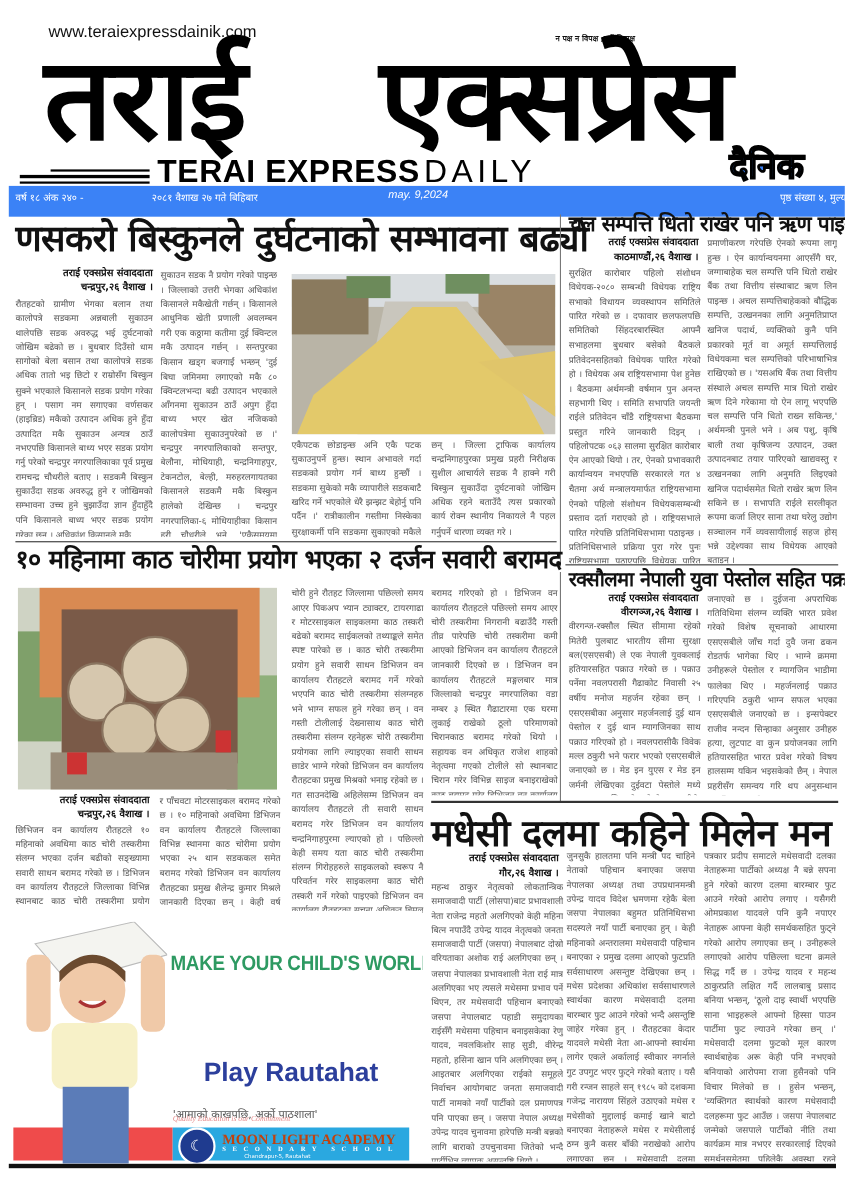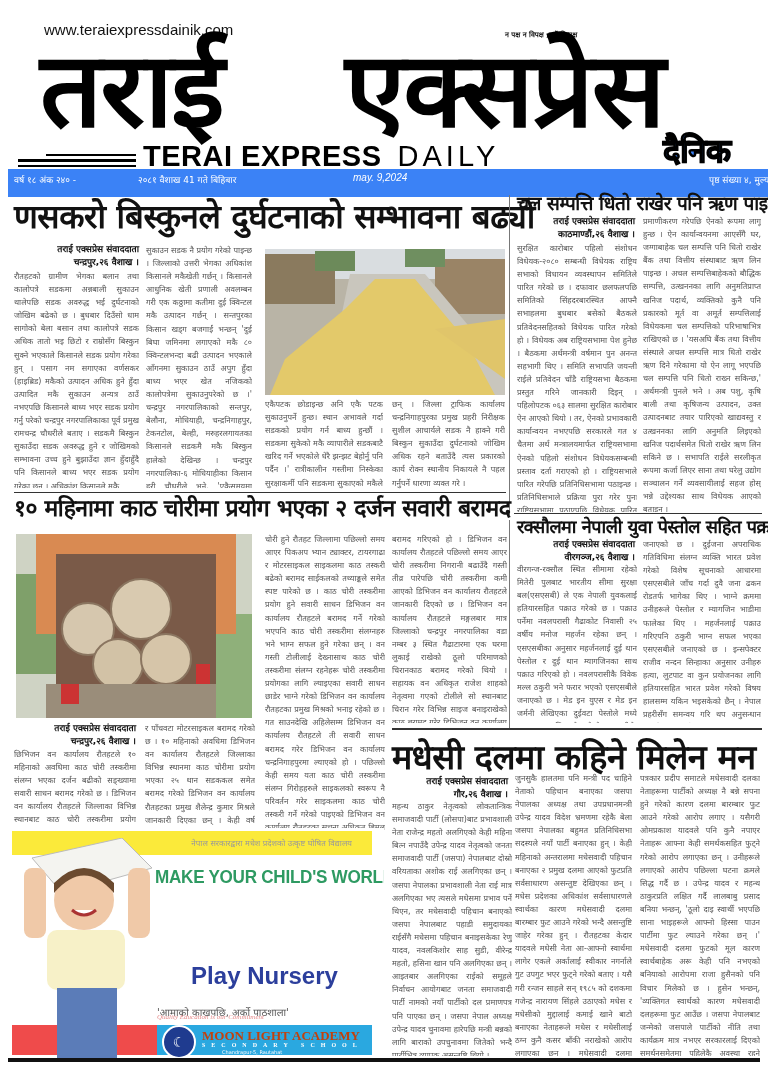--- a/index.html
+++ b/index.html
@@ -6,21 +6,21 @@
   body{width:768px;height:1086px;position:relative;overflow:hidden;font-family:"DejaVu Sans",sans-serif;color:#222;}
   .abs{position:absolute;}
   .url{left:44px;top:21px;font-family:"Liberation Sans",sans-serif;font-size:15px;color:#111;}
   .tagline{left:505px;top:30px;font-size:7px;font-weight:bold;color:#111;}
   .mast{left:40px;top:38px;font-family:"DejaVu Serif",serif;font-weight:bold;font-size:104px;line-height:104px;color:#000;letter-spacing:-2px;transform:scaleX(1.05);transform-origin:left;}
   .mast-r{left:345px;}
   .lines{left:18px;top:154px;width:118px;}
   .lines div{background:#000;margin-bottom:3px;}
   .en{left:143px;top:140px;font-family:"Liberation Sans",sans-serif;font-size:29px;color:#000;white-space:nowrap;}
   .en b{font-weight:900;letter-spacing:0.5px;}
-  .en span{font-weight:normal;letter-spacing:4px;margin-left:16px;}
+  .en span{font-weight:normal;letter-spacing:4px;margin-left:4px;}
   .dainik{left:628px;top:132px;width:138px;height:38px;font-family:"DejaVu Serif",serif;font-weight:bold;font-size:32px;color:#3b82f6;-webkit-text-stroke:1.5px #000;text-shadow:0 0 1px #000;text-align:center;line-height:38px;}
   .datebar{left:8px;top:169px;width:752px;height:28px;background:#3b82f6;color:#fff;font-size:9px;padding-left:33px;}
   .datebar span{position:absolute;top:4px;white-space:nowrap;}
   .headline{font-family:"DejaVu Sans",sans-serif;font-weight:bold;color:#111;white-space:nowrap;letter-spacing:-0.5px;}
   .byline{font-size:9px;font-weight:bold;text-align:right;line-height:13px;color:#111;}
   .col{font-size:8px;line-height:13.1px;color:#555;text-align:justify;overflow:hidden;}
   .rule{background:#333;height:2px;}
   .vrule{background:#777;width:1px;}
   .photo{overflow:hidden;}
   .ad{left:12px;top:828px;width:372px;height:230px;background:#fff;overflow:hidden;}
@@ -49,21 +49,21 @@
 <div class="abs lines">
   <div style="height:2px;width:90px;margin-left:28px"></div>
   <div style="height:3px;width:118px"></div>
   <div style="height:2px;width:118px"></div>
 </div>
 <div class="abs en"><b>TERAI EXPRESS</b><span>DAILY</span></div>
 <div class="abs dainik">दैनिक</div>
 
 <div class="abs datebar">
   <span style="left:6px">वर्ष १८  अंक २४० -</span>
-  <span style="left:130px">२०८१ वैशाख 41 गते बिहिबार</span>
+  <span style="left:130px">२०८१ वैशाख २७ गते बिहिबार</span>
   <span style="left:345px;font-family:'Liberation Sans',sans-serif;font-style:italic;font-size:10px;top:3px">may. 9,2024</span>
   <span style="right:8px">पृष्ठ संख्या ४, मुल्य रु ५</span>
 </div>
 
 <div class="abs headline" style="left:14px;top:193px;font-size:33px;">णसकरो बिस्कुनले दुर्घटनाको सम्भावना बढ्यो</div>
 <div class="abs byline" style="left:14px;top:243px;width:125px;">
   <div>तराई एक्सप्रेस संवाददाता</div>
   <div>चन्द्रपुर,२६ वैशाख ।</div>
 </div>
 <div class="abs col" style="left:14px;top:270px;width:125px;height:218px;">रौतहटको ग्रामीण भेगका बलान तथा कालोपत्रे सडकमा अन्नबाली सुकाउन थालेपछि सडक अवरुद्ध भई दुर्घटनाको जोखिम बढेको छ । बुधबार दिउँसो धाम सागोको बेला बसान तथा कालोपत्रे सडक अधिक तातो भइ छिटो र राम्रोसँग बिस्कुन सुक्ने भएकाले किसानले सडक प्रयोग गरेका हुन् । पसाग नम सगाएका वर्णसकर (हाइब्रिड) मकैको उत्पादन अधिक हुने हुँदा उत्पादित मकै सुकाउन अन्यत्र ठाउँ नभएपछि किसानले बाध्य भएर सडक प्रयोग गर्नु परेको चन्द्रपुर नगरपालिकाका पूर्व प्रमुख रामचन्द्र चौधरीले बताए । सडकमै बिस्कुन सुकाउँदा सडक अवरुद्ध हुने र जोखिमको सम्भावना उच्च हुने बुझाउँदा ज्ञान हुँदाहुँदै पनि किसानले बाध्य भएर सडक प्रयोग गरेका छन् । अधिकांश किसानले मकै</div>
@@ -134,36 +134,33 @@
 <div class="abs headline" style="left:392px;top:733px;font-size:34px;">मधेसी दलमा कहिने मिलेन मन</div>
 <div class="abs byline" style="left:398px;top:775px;width:110px;">
   <div>तराई एक्सप्रेस संवाददाता</div>
   <div>गौर,२६ वैशाख ।</div>
 </div>
 <div class="abs col" style="left:392px;top:800px;width:120px;height:256px;">महन्थ ठाकुर नेतृत्वको लोकतान्त्रिक समाजवादी पार्टी (लोसपा)बाट प्रभावशाली नेता राजेन्द्र महतो अलगिएको केही महिना बित्न नपाउँदै उपेन्द्र यादव नेतृत्वको जनता समाजवादी पार्टी (जसपा) नेपालबाट दोस्रो वरियताका अशोक राई अलगिएका छन् । जसपा नेपालका प्रभावशाली नेता राई मात्र अलगिएका भए त्यसले मधेसमा प्रभाव पर्ने थिएन, तर मधेसवादी पहिचान बनाएको जसपा नेपालबाट पहाडी समुदायका राईसँगै मधेसमा पहिचान बनाइसकेका रेणु यादव, नवलकिशोर साह सुडी, वीरेन्द्र महतो, हसिना खान पनि अलगिएका छन् । आइतबार अलगिएका राईको समूहले निर्वाचन आयोगबाट जनता समाजवादी पार्टी नामको नयाँ पार्टीको दल प्रमाणपत्र पनि पाएका छन् । जसपा नेपाल अध्यक्ष उपेन्द्र यादव चुनावमा हारेपछि मन्त्री बन्नको लागि बाराको उपचुनावमा जितेको भन्दै पार्टीभित्र व्यापक असन्तुष्टि थियो ।</div>
 <div class="abs col" style="left:515px;top:772px;width:117px;height:284px;">जुनसुकै हालतमा पनि मन्त्री पद चाहिने नेताको पहिचान बनाएका जसपा नेपालका अध्यक्ष तथा उपप्रधानमन्त्री उपेन्द्र यादव विदेश भ्रमणमा रहेकै बेला जसपा नेपालका बहुमत प्रतिनिधिसभा सदस्यले नयाँ पार्टी बनाएका हुन् । केही महिनाको अन्तरालमा मधेसवादी पहिचान बनाएका २ प्रमुख दलमा आएको फुटप्रति सर्वसाधारण असन्तुष्ट देखिएका छन् । मधेस प्रदेशका अधिकांश सर्वसाधारणले स्वार्थका कारण मधेसवादी दलमा बारम्बार फुट आउने गरेको भन्दै असन्तुष्टि जाहेर गरेका हुन् । रौतहटका केदार यादवले मधेसी नेता आ-आफ्नो स्वार्थमा लागेर एकले अर्कालाई स्वीकार नगर्नाले गुट उपगुट भएर फुट्ने गरेको बताए । यसै गरी रन्जन साहले सन् १९८५ को दशकमा गजेन्द्र नारायण सिंहले उठाएको मधेस र मधेसीको मुद्दालाई कमाई खाने बाटो बनाएका नेताहरूले मधेस र मधेसीलाई ठग्न कुनै कसर बाँकी नराखेको आरोप लगाएका छन् । मधेसवादी दलमा आइरहेको टुटफुटले मधेसवादी दलको अस्तित्व नै खतरामा परेको साहको बुझाइ रहेको छ ।</div>
 <div class="abs col" style="left:640px;top:772px;width:120px;height:284px;">पत्रकार प्रदीप समाटले मधेसवादी दलका नेताहरूमा पार्टीको अध्यक्ष नै बन्ने सपना हुने गरेको कारण दलमा बारम्बार फुट आउने गरेको आरोप लगाए । यसैगरी ओमप्रकाश यादवले पनि कुनै नपाएर नेताहरू आफ्ना केही समर्थकसहित फुट्ने गरेको आरोप लगाएका छन् । उनीहरूले लगाएको आरोप पछिल्ला घटना क्रमले सिद्ध गर्दै छ । उपेन्द्र यादव र महन्थ ठाकुरप्रति लक्षित गर्दै लालबाबु प्रसाद बनिया भन्छन्, 'ठूलो दाइ स्वार्थी भएपछि साना भाइहरूले आफ्नो हिस्सा पाउन पार्टीमा फुट ल्याउने गरेका छन् ।' मधेसवादी दलमा फुटको मूल कारण स्वार्थबाहेक अरू केही पनि नभएको बनियाको आरोपमा राजा हुसैनको पनि विचार मिलेको छ । हुसेन भन्छन्, 'व्यक्तिगत स्वार्थको कारण मधेसवादी दलहरूमा फुट आउँछ । जसपा नेपालबाट जन्मेको जसपाले पार्टीको नीति तथा कार्यक्रम मात्र नभएर सरकारलाई दिएको समर्थनसमेतमा पहिलेकै अवस्था रहने बताएको छ ।</div>
 
 <div class="abs ad">
-  <div class="yellow">
-      <span>नेपाल सरकारद्वारा मधेश प्रदेशको उत्कृष्ट घोषित विद्यालय</span>
-    </div>
   <div class="red"></div>
   <svg class="child" viewBox="0 0 130 220">
     <polygon points="10,20 100,0 130,30 40,55" fill="#f4f4f0" stroke="#bbb"></polygon>
     <circle cx="62" cy="62" r="30" fill="#f0c9a8"></circle>
     <path d="M32,55 Q62,20 92,55 L92,45 Q62,15 32,45 Z" fill="#6b4a2f"></path>
     <path d="M50,72 Q62,82 74,72" stroke="#a33" stroke-width="3" fill="#fff"></path>
     <rect x="25" y="92" width="78" height="60" rx="10" fill="#f7f1c8"></rect>
     <rect x="35" y="150" width="60" height="70" fill="#5b7cb8"></rect>
     <rect x="2" y="30" width="22" height="70" rx="8" fill="#f0c9a8"></rect>
     <rect x="106" y="30" width="22" height="70" rx="8" fill="#f0c9a8"></rect>
   </svg>
   <div class="make">MAKE YOUR CHILD'S WORLD BETTER</div>
-  <div class="play">Play Nursery</div>
+  <div class="play">Play Rautahat</div>
   <div class="quote">'आमाको काखपछि, अर्को पाठशाला'</div>
   <div class="quality">Quality Education is our Commitment</div>
   <div class="blue2"></div>
   <div class="logo">☾</div>
   <div class="academy">MOON LIGHT ACADEMY</div>
   <div class="sec">SECONDARY SCHOOL</div>
   <div class="addr">Chandrapur-5, Rautahat</div>
 </div>
 
 <div class="abs" style="left:8px;top:1058px;width:752px;height:4px;background:#111;"></div>

